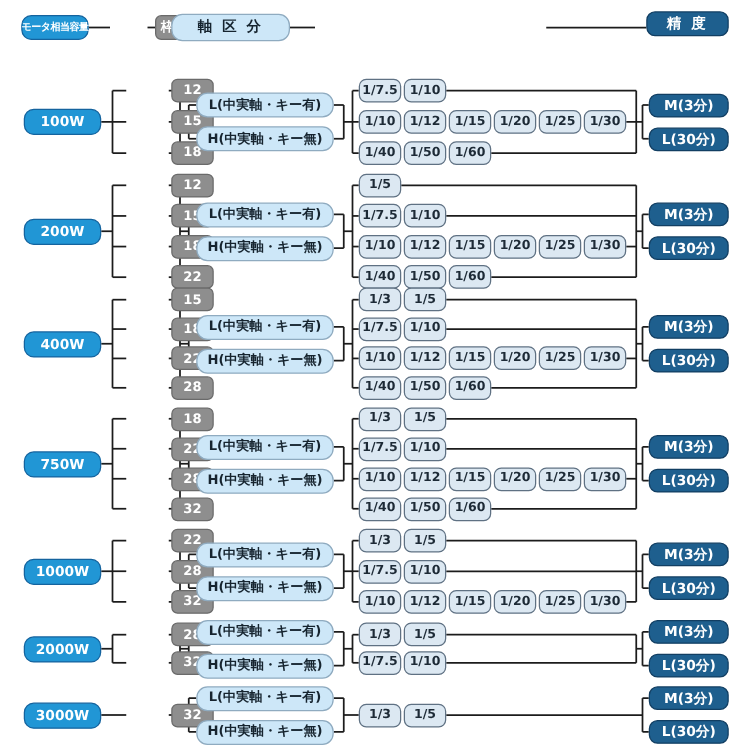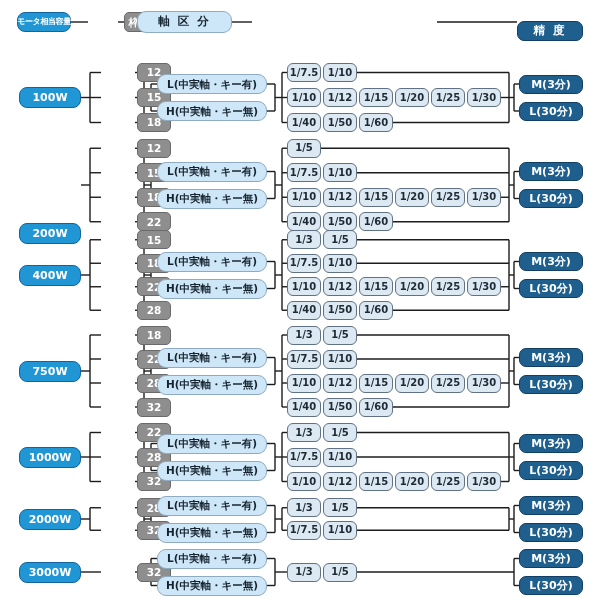--- a/index.html
+++ b/index.html
@@ -221,41 +221,41 @@
       <line x1="275" y1="558.5" x2="275" y2="585.5" stroke="#1c1c1c" stroke-width="1.4"></line>
       <line x1="275" y1="572" x2="287" y2="572" stroke="#1c1c1c" stroke-width="1.4"></line>
       <line x1="357" y1="572" x2="514" y2="572" stroke="#1c1c1c" stroke-width="1.4"></line>
       <line x1="514" y1="558.5" x2="514" y2="585.5" stroke="#1c1c1c" stroke-width="1.4"></line>
       <line x1="514" y1="558.5" x2="519" y2="558.5" stroke="#1c1c1c" stroke-width="1.4"></line>
       <line x1="514" y1="585.5" x2="519" y2="585.5" stroke="#1c1c1c" stroke-width="1.4"></line>
     </svg>
 <div class="box b-blue sm" style="left: 17px; top: 12px; width: 54px; height: 20px;">モータ相当容量</div>
     <div class="box b-gray" style="left: 88px; top: 12px; width: 30px; height: 20px;">枠番</div>
     <div class="box b-light hdr" style="left: 137px; top: 11px; width: 95px; height: 22px;">軸 区 分</div>
-    <div class="box b-dark hdr" style="left: 517px; top: 21px; width: 66px; height: 20px;">精 度</div>
+    <div class="box b-dark hdr" style="left: 517px; top: 9px; width: 66px; height: 20px;">精 度</div>
     <div class="box b-blue" style="left: 19px; top: 87px; width: 62px; height: 21px;">100W</div>
     <div class="box b-gray" style="left: 101px; top: 63px; width: 34px; height: 19px;">12</div>
     <div class="box b-gray" style="left: 101px; top: 88px; width: 34px; height: 19px;">15</div>
     <div class="box b-gray" style="left: 101px; top: 113px; width: 34px; height: 19px;">18</div>
     <div class="box b-light" style="left: 157px; top: 74px; width: 110px; height: 20px;">L(中実軸・キー有)</div>
     <div class="box b-light" style="left: 157px; top: 101px; width: 110px; height: 20px;">H(中実軸・キー無)</div>
     <div class="box b-ratio" style="left: 287px; top: 63px; width: 34px; height: 19px;">1/7.5</div>
     <div class="box b-ratio" style="left: 323px; top: 63px; width: 34px; height: 19px;">1/10</div>
     <div class="box b-ratio" style="left: 287px; top: 88px; width: 34px; height: 19px;">1/10</div>
     <div class="box b-ratio" style="left: 323px; top: 88px; width: 34px; height: 19px;">1/12</div>
     <div class="box b-ratio" style="left: 359px; top: 88px; width: 34px; height: 19px;">1/15</div>
     <div class="box b-ratio" style="left: 395px; top: 88px; width: 34px; height: 19px;">1/20</div>
     <div class="box b-ratio" style="left: 431px; top: 88px; width: 34px; height: 19px;">1/25</div>
     <div class="box b-ratio" style="left: 467px; top: 88px; width: 34px; height: 19px;">1/30</div>
     <div class="box b-ratio" style="left: 287px; top: 113px; width: 34px; height: 19px;">1/40</div>
     <div class="box b-ratio" style="left: 323px; top: 113px; width: 34px; height: 19px;">1/50</div>
     <div class="box b-ratio" style="left: 359px; top: 113px; width: 34px; height: 19px;">1/60</div>
     <div class="box b-dark" style="left: 519px; top: 74.5px; width: 64px; height: 19px;">M(3分)</div>
     <div class="box b-dark" style="left: 519px; top: 101.5px; width: 64px; height: 19px;">L(30分)</div>
-    <div class="box b-blue" style="left: 19px; top: 174.5px; width: 62px; height: 21px; margin-top: 48px;">200W</div>
+    <div class="box b-blue" style="left: 19px; top: 174.5px; width: 62px; height: 21px;">200W</div>
     <div class="box b-gray" style="left: 101px; top: 138.75px; width: 34px; height: 19px;">12</div>
     <div class="box b-gray" style="left: 101px; top: 163.25px; width: 34px; height: 19px;">15</div>
     <div class="box b-gray" style="left: 101px; top: 187.75px; width: 34px; height: 19px;">18</div>
     <div class="box b-gray" style="left: 101px; top: 212.25px; width: 34px; height: 19px;">22</div>
     <div class="box b-light" style="left: 157px; top: 161.5px; width: 110px; height: 20px;">L(中実軸・キー有)</div>
     <div class="box b-light" style="left: 157px; top: 188.5px; width: 110px; height: 20px;">H(中実軸・キー無)</div>
     <div class="box b-ratio" style="left: 287px; top: 138.75px; width: 34px; height: 19px;">1/5</div>
     <div class="box b-ratio" style="left: 287px; top: 163.25px; width: 34px; height: 19px;">1/7.5</div>
     <div class="box b-ratio" style="left: 323px; top: 163.25px; width: 34px; height: 19px;">1/10</div>
     <div class="box b-ratio" style="left: 287px; top: 187.75px; width: 34px; height: 19px;">1/10</div>

